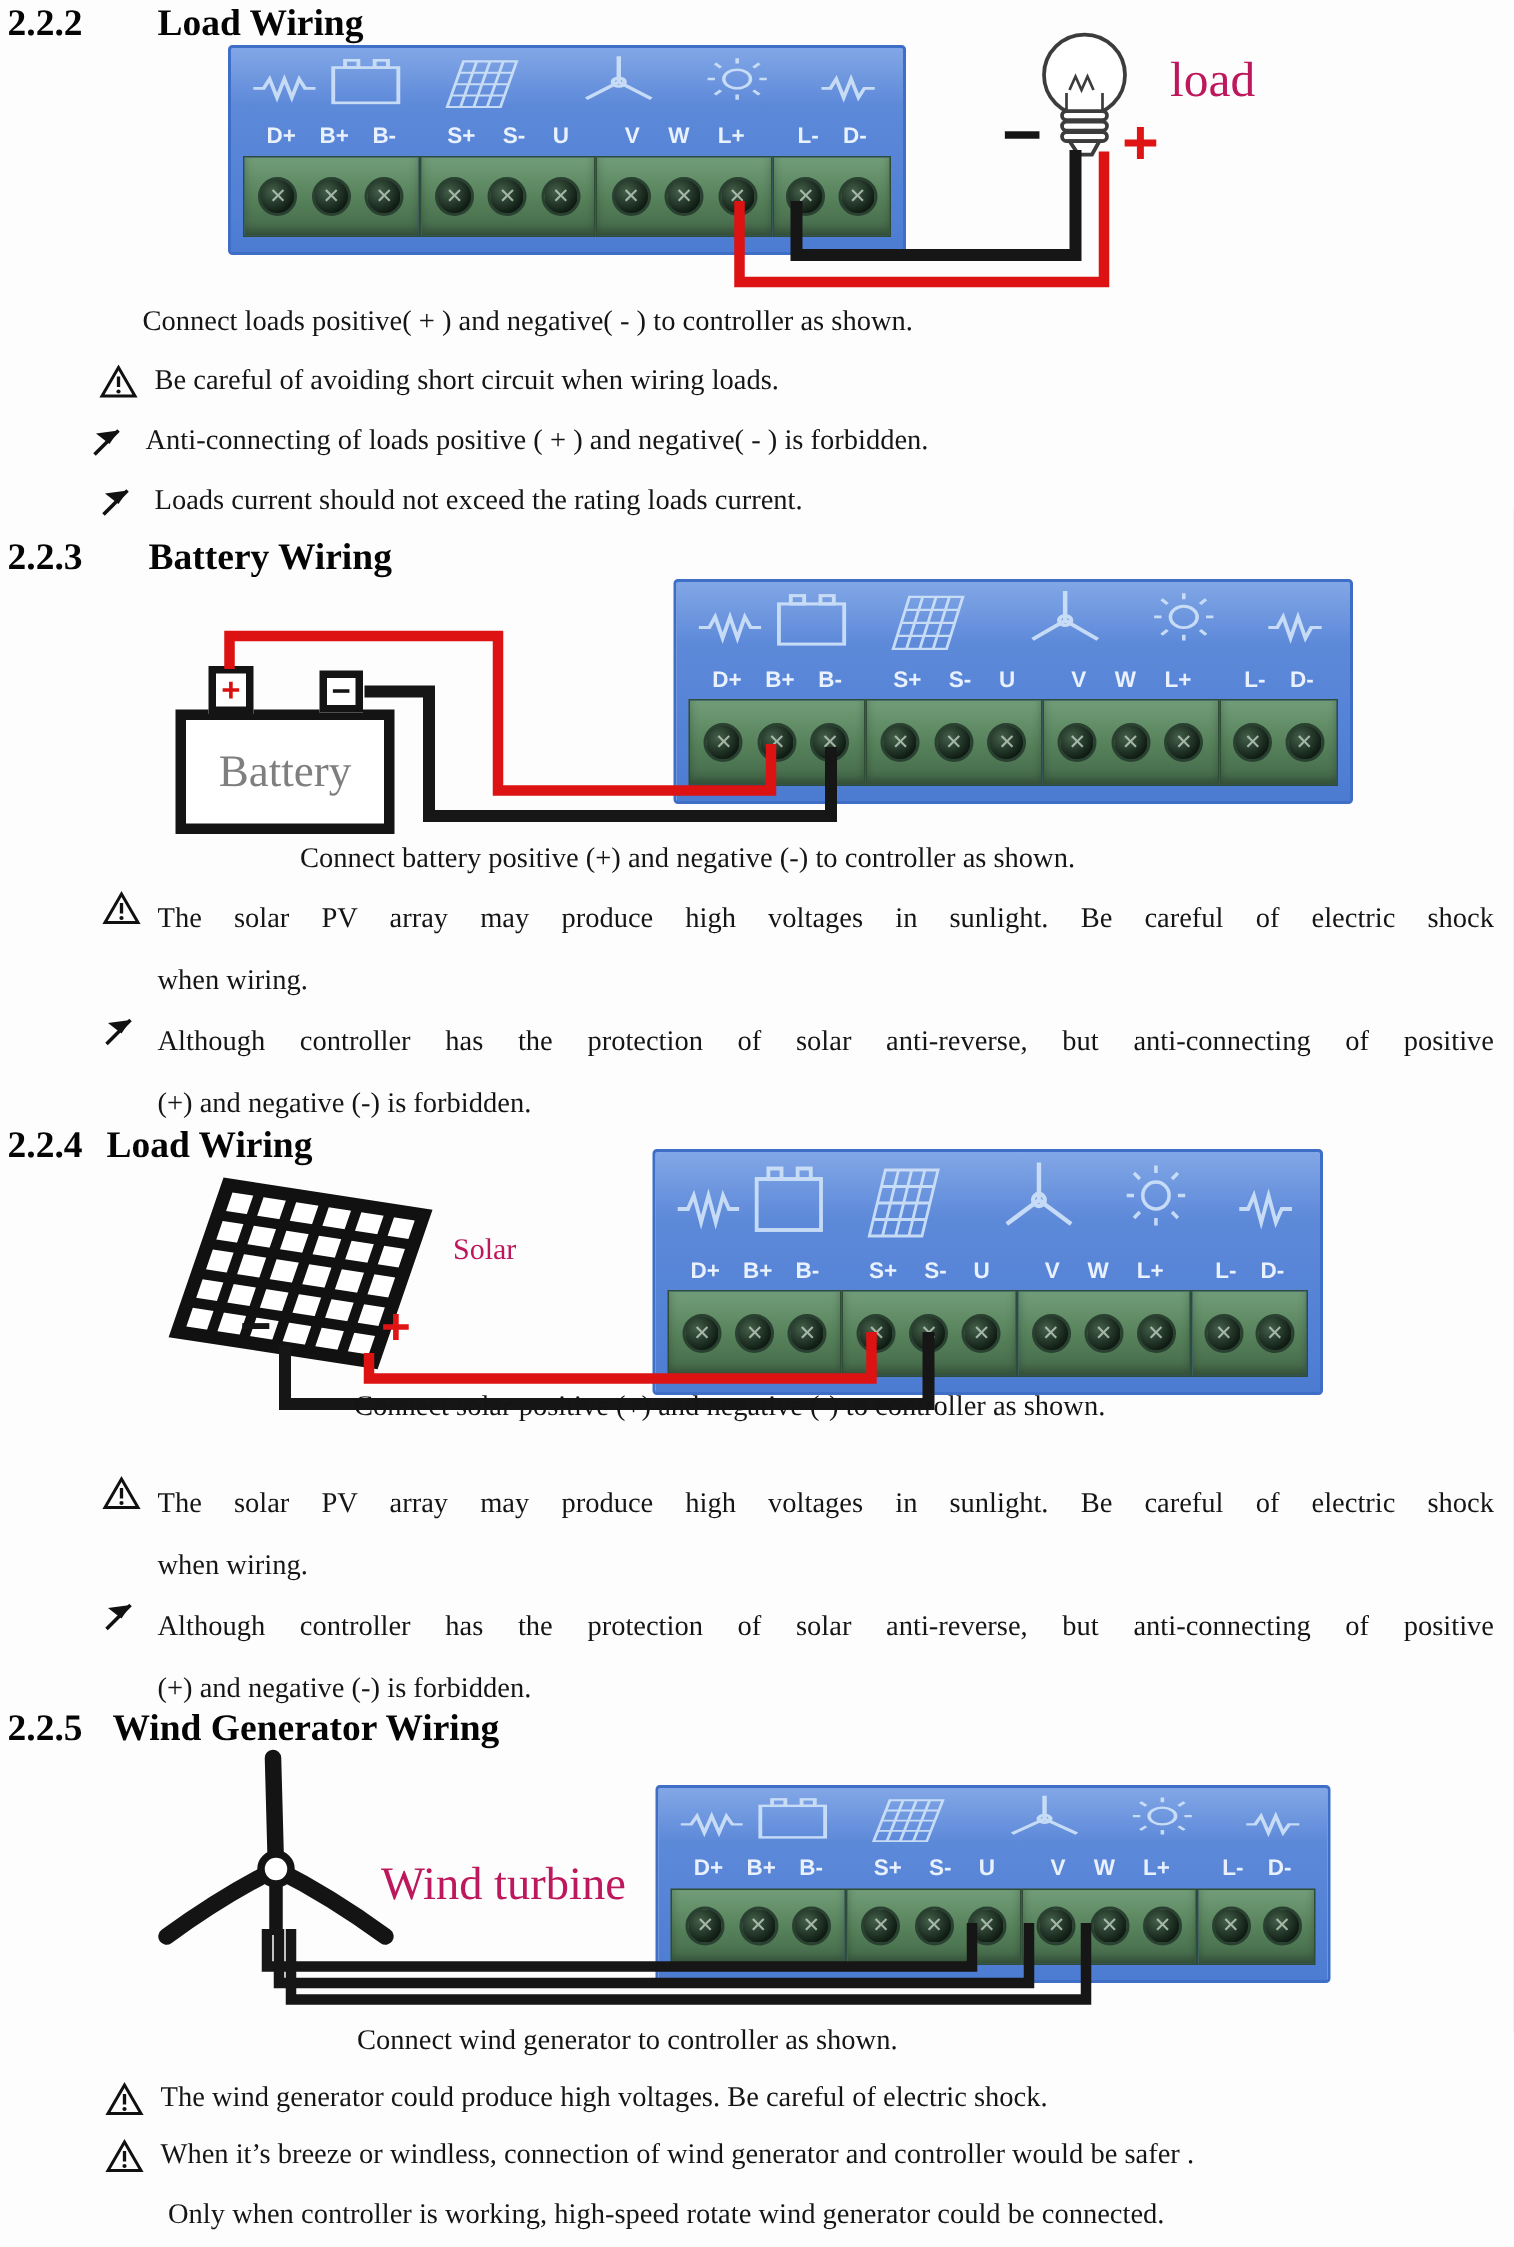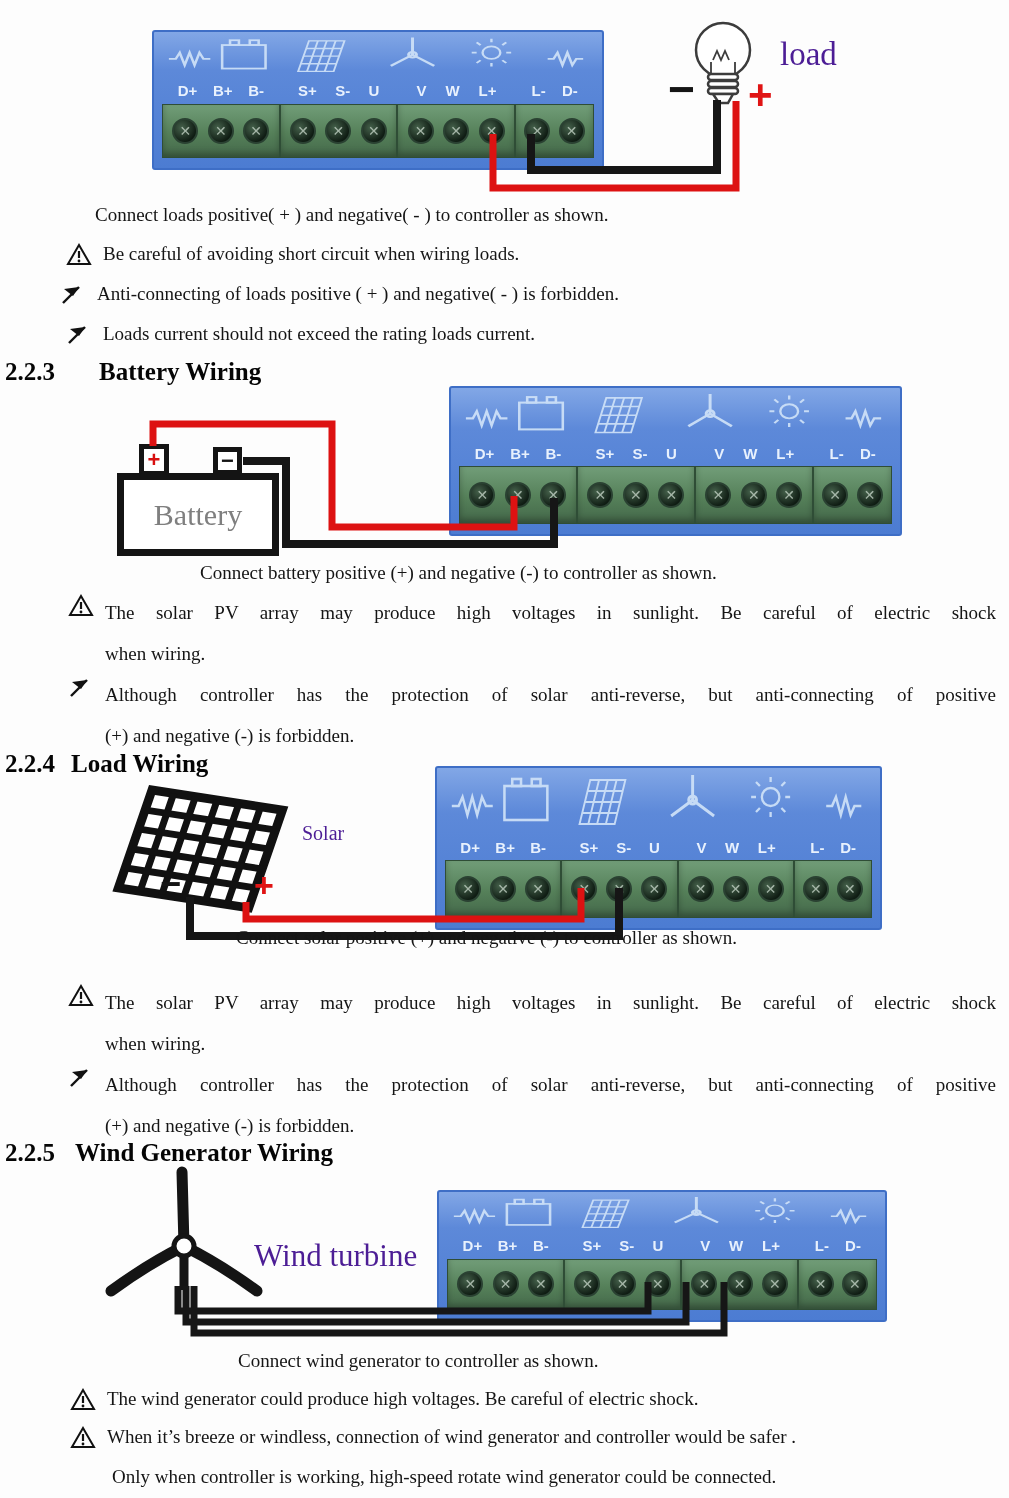--- a/index.html
+++ b/index.html
@@ -20,21 +20,21 @@
   .cterm{display:flex;height:40%;max-height:58px;min-height:44px;margin:2px 8px 10px;}
   .tg{display:flex;flex:3;justify-content:space-evenly;align-items:center;
       background:linear-gradient(180deg,#719d78 0%,#558059 55%,#44684a 100%);
       border:1px solid #2f4d36;box-shadow:inset 0 -4px 6px rgba(0,0,0,.25);}
   .tg.g2{flex:2;}
   .screw{display:block;width:26px;height:26px;border-radius:50%;position:relative;
       background:radial-gradient(circle at 35% 35%,#44604a,#0f1c13 72%);border:2px solid #2a4132;box-sizing:border-box;}
   .screw::before{content:"\2715";position:absolute;inset:0;display:flex;align-items:center;justify-content:center;
       color:#c2d1c4;font-size:14px;font-family:"DejaVu Sans",sans-serif;opacity:.8;}
   
-  .dev-label{position:absolute;font-family:"Liberation Serif",serif;color:#4c1d95;white-space:nowrap;}
+  .dev-label{position:absolute;font-family:"Liberation Serif",serif;color:#be185d;white-space:nowrap;}
   .sign{position:absolute;font-family:"Liberation Sans",sans-serif;font-weight:bold;line-height:1;}
   .sign.red{color:#e01414;}
   .battery-box{position:absolute;background:#fff;border:7px solid #141414;box-sizing:border-box;
       display:flex;align-items:center;justify-content:center;}
   .battery-label{font-size:30px;color:#7f7f7f;}
   .post{position:absolute;background:#fff;border:5px solid #141414;box-sizing:border-box;
       display:flex;align-items:center;justify-content:center;
       font-family:"Liberation Sans",sans-serif;font-weight:bold;font-size:22px;}
   .post .red{color:#d81010;}
   
@@ -44,20 +44,23 @@
   .para .ttext{white-space:normal;width:891px;}
   .para p{margin:0;line-height:41px;}
   .jline{text-align:justify;text-align-last:justify;}
   .overlay{position:absolute;left:0;top:0;pointer-events:none;}
 </style>
 </head>
 <body>
 
 <div class="page">
 
+  <div class="sec-heading" style="top:2px">
+    <span class="sec-num">2.2.2</span><span class="sec-title" style="margin-left:50px">Load Wiring</span>
+  </div>
   <div class="sec-heading" style="top:358px">
     <span class="sec-num">2.2.3</span><span class="sec-title" style="margin-left:44px">Battery Wiring</span>
   </div>
   <div class="sec-heading" style="top:750px">
     <span class="sec-num">2.2.4</span><span class="sec-title" style="margin-left:16px">Load Wiring</span>
   </div>
   <div class="sec-heading" style="top:1139px">
     <span class="sec-num">2.2.5</span><span class="sec-title" style="margin-left:20px">Wind Generator Wiring</span>
   </div>
 
@@ -326,21 +329,21 @@
           <i class="screw"></i>
           <i class="screw"></i>
         </div>
       <div class="tg g2">
           <i class="screw"></i>
           <i class="screw"></i>
         </div>
     </div>
   </div>
 
-  <div class="battery-box" style="left:117px;top:473px;width:162px;height:83px">
+  <div class="battery-box" style="left:117px;top:473px;width:146px;height:83px">
     <span class="battery-label">Battery</span>
   </div>
   <div class="post" style="left:139px;top:444px;width:30px;height:32px">
       <span class="red">+</span>
     </div>
   <div class="post" style="left:213px;top:447px;width:29px;height:28px">
       <span>−</span>
     </div>
 
   <svg class="overlay" width="1009" height="1498" viewBox="0 0 1009 1498">

